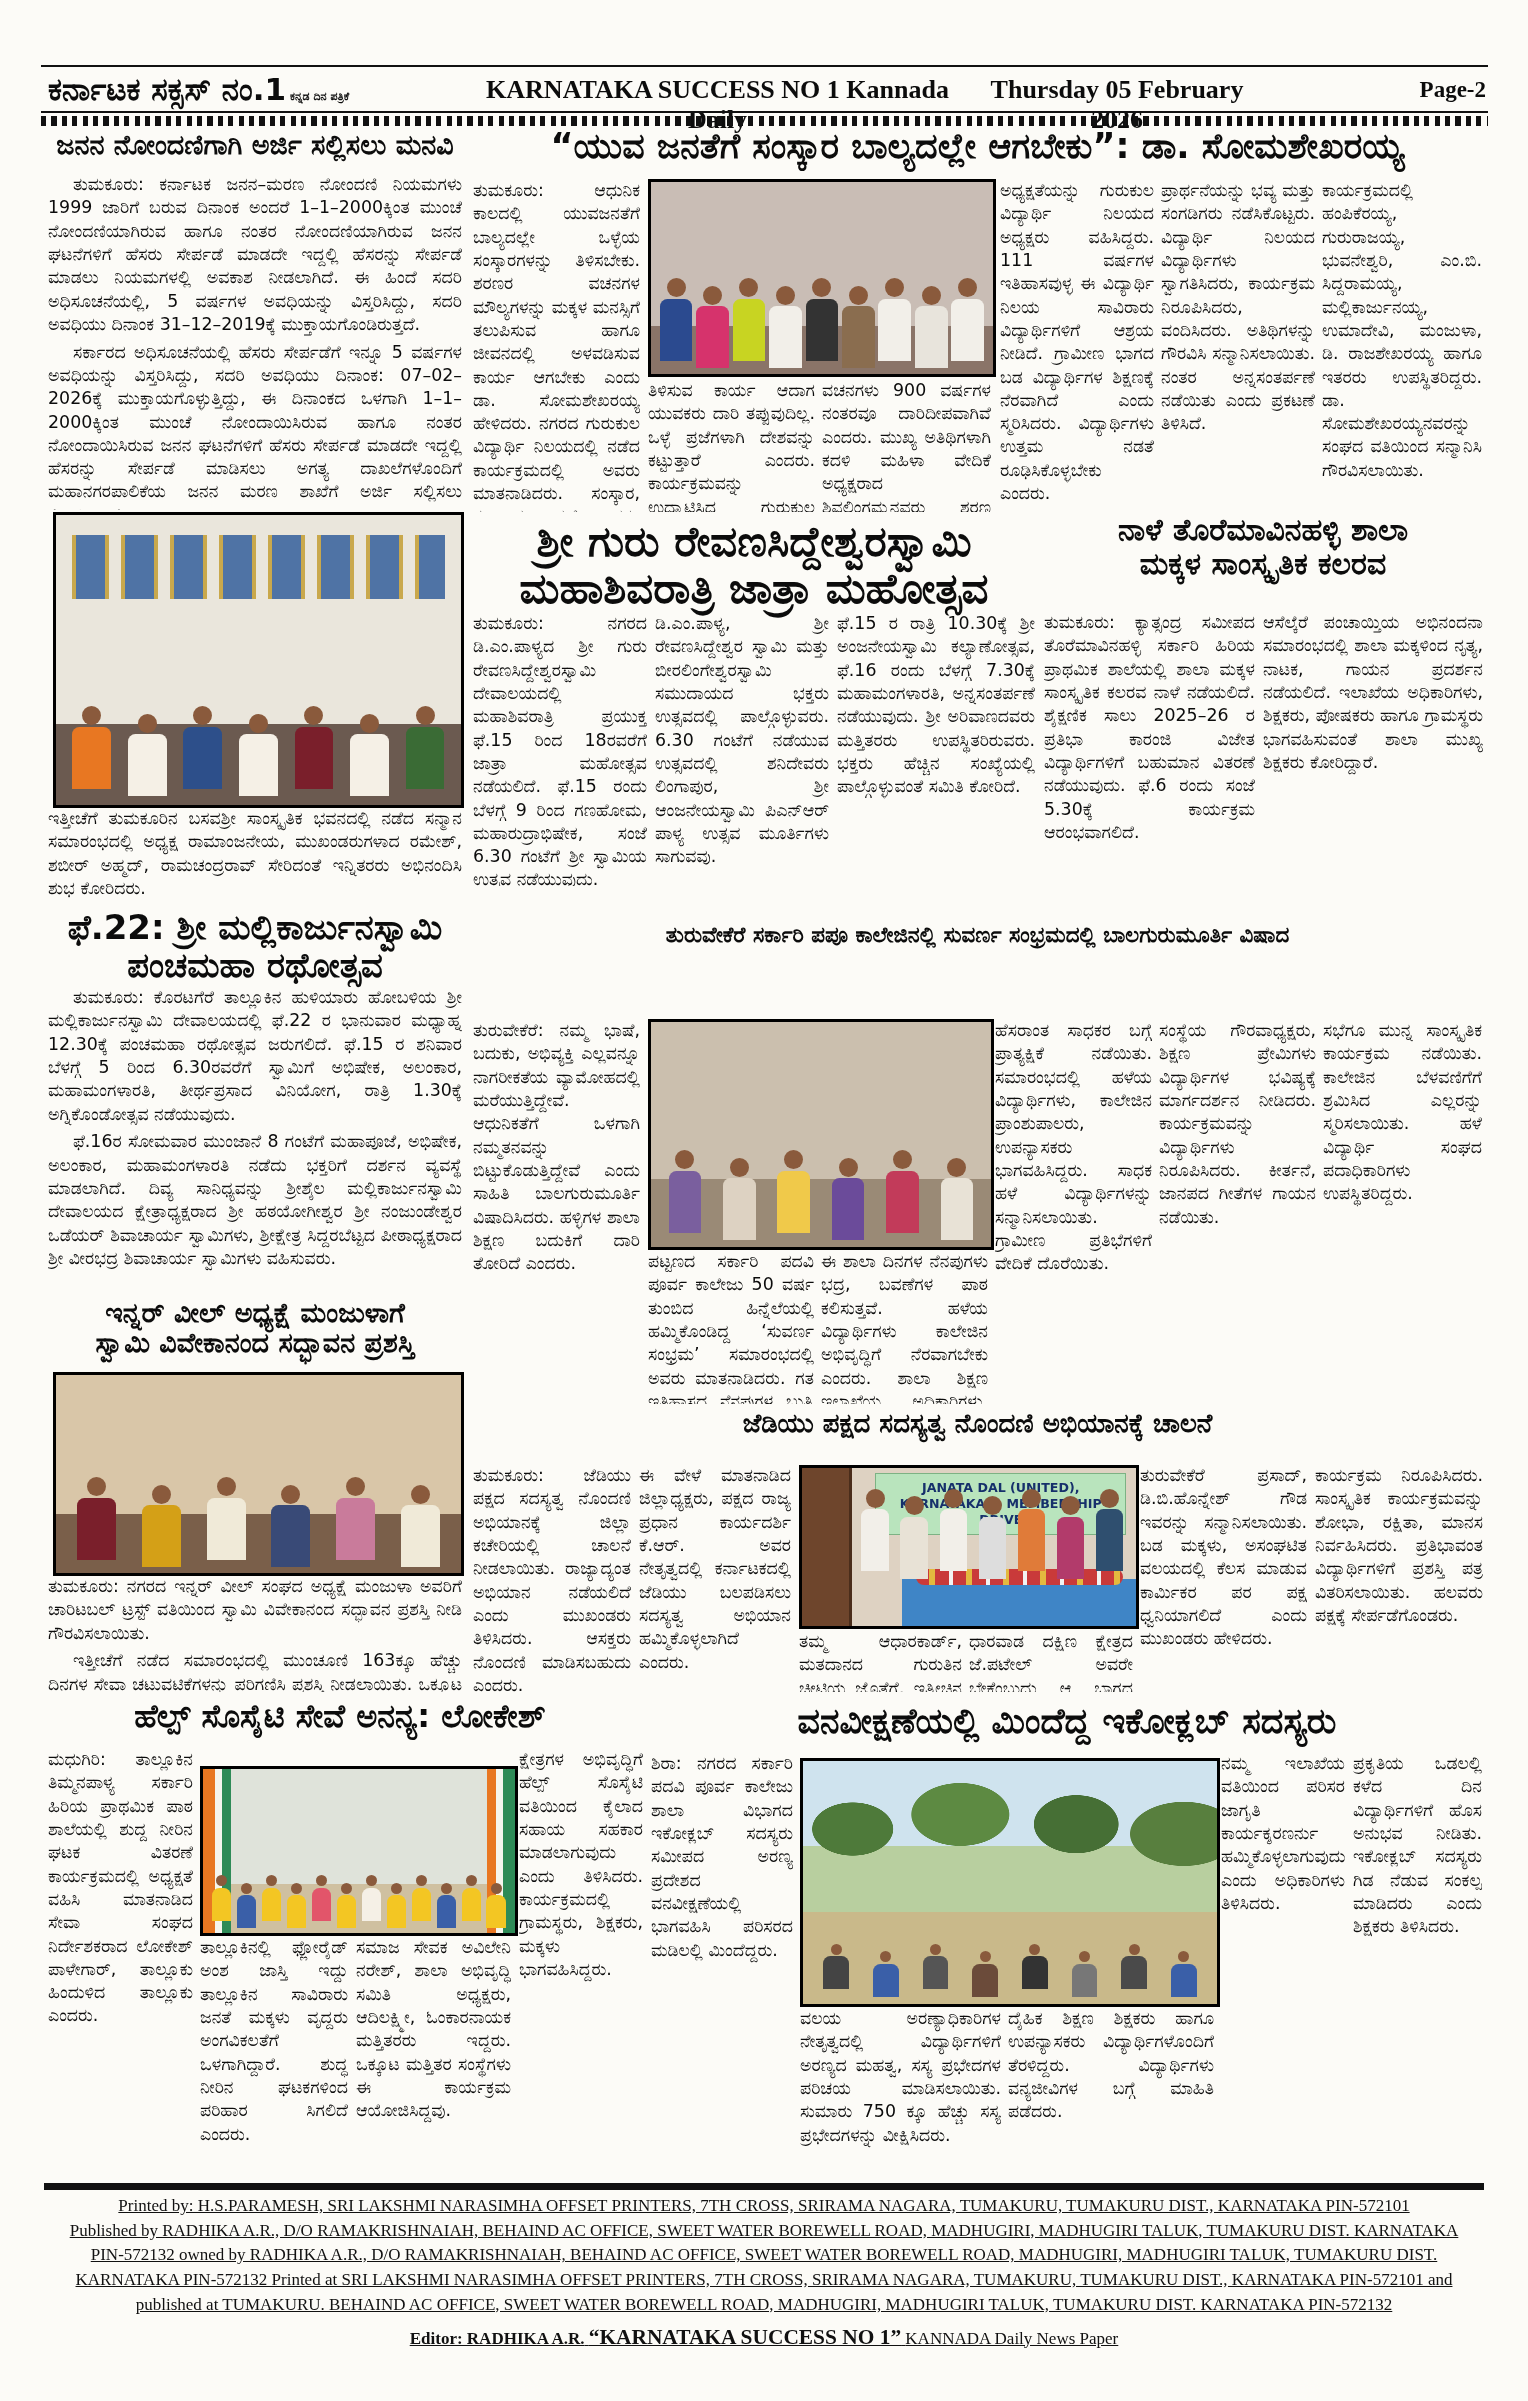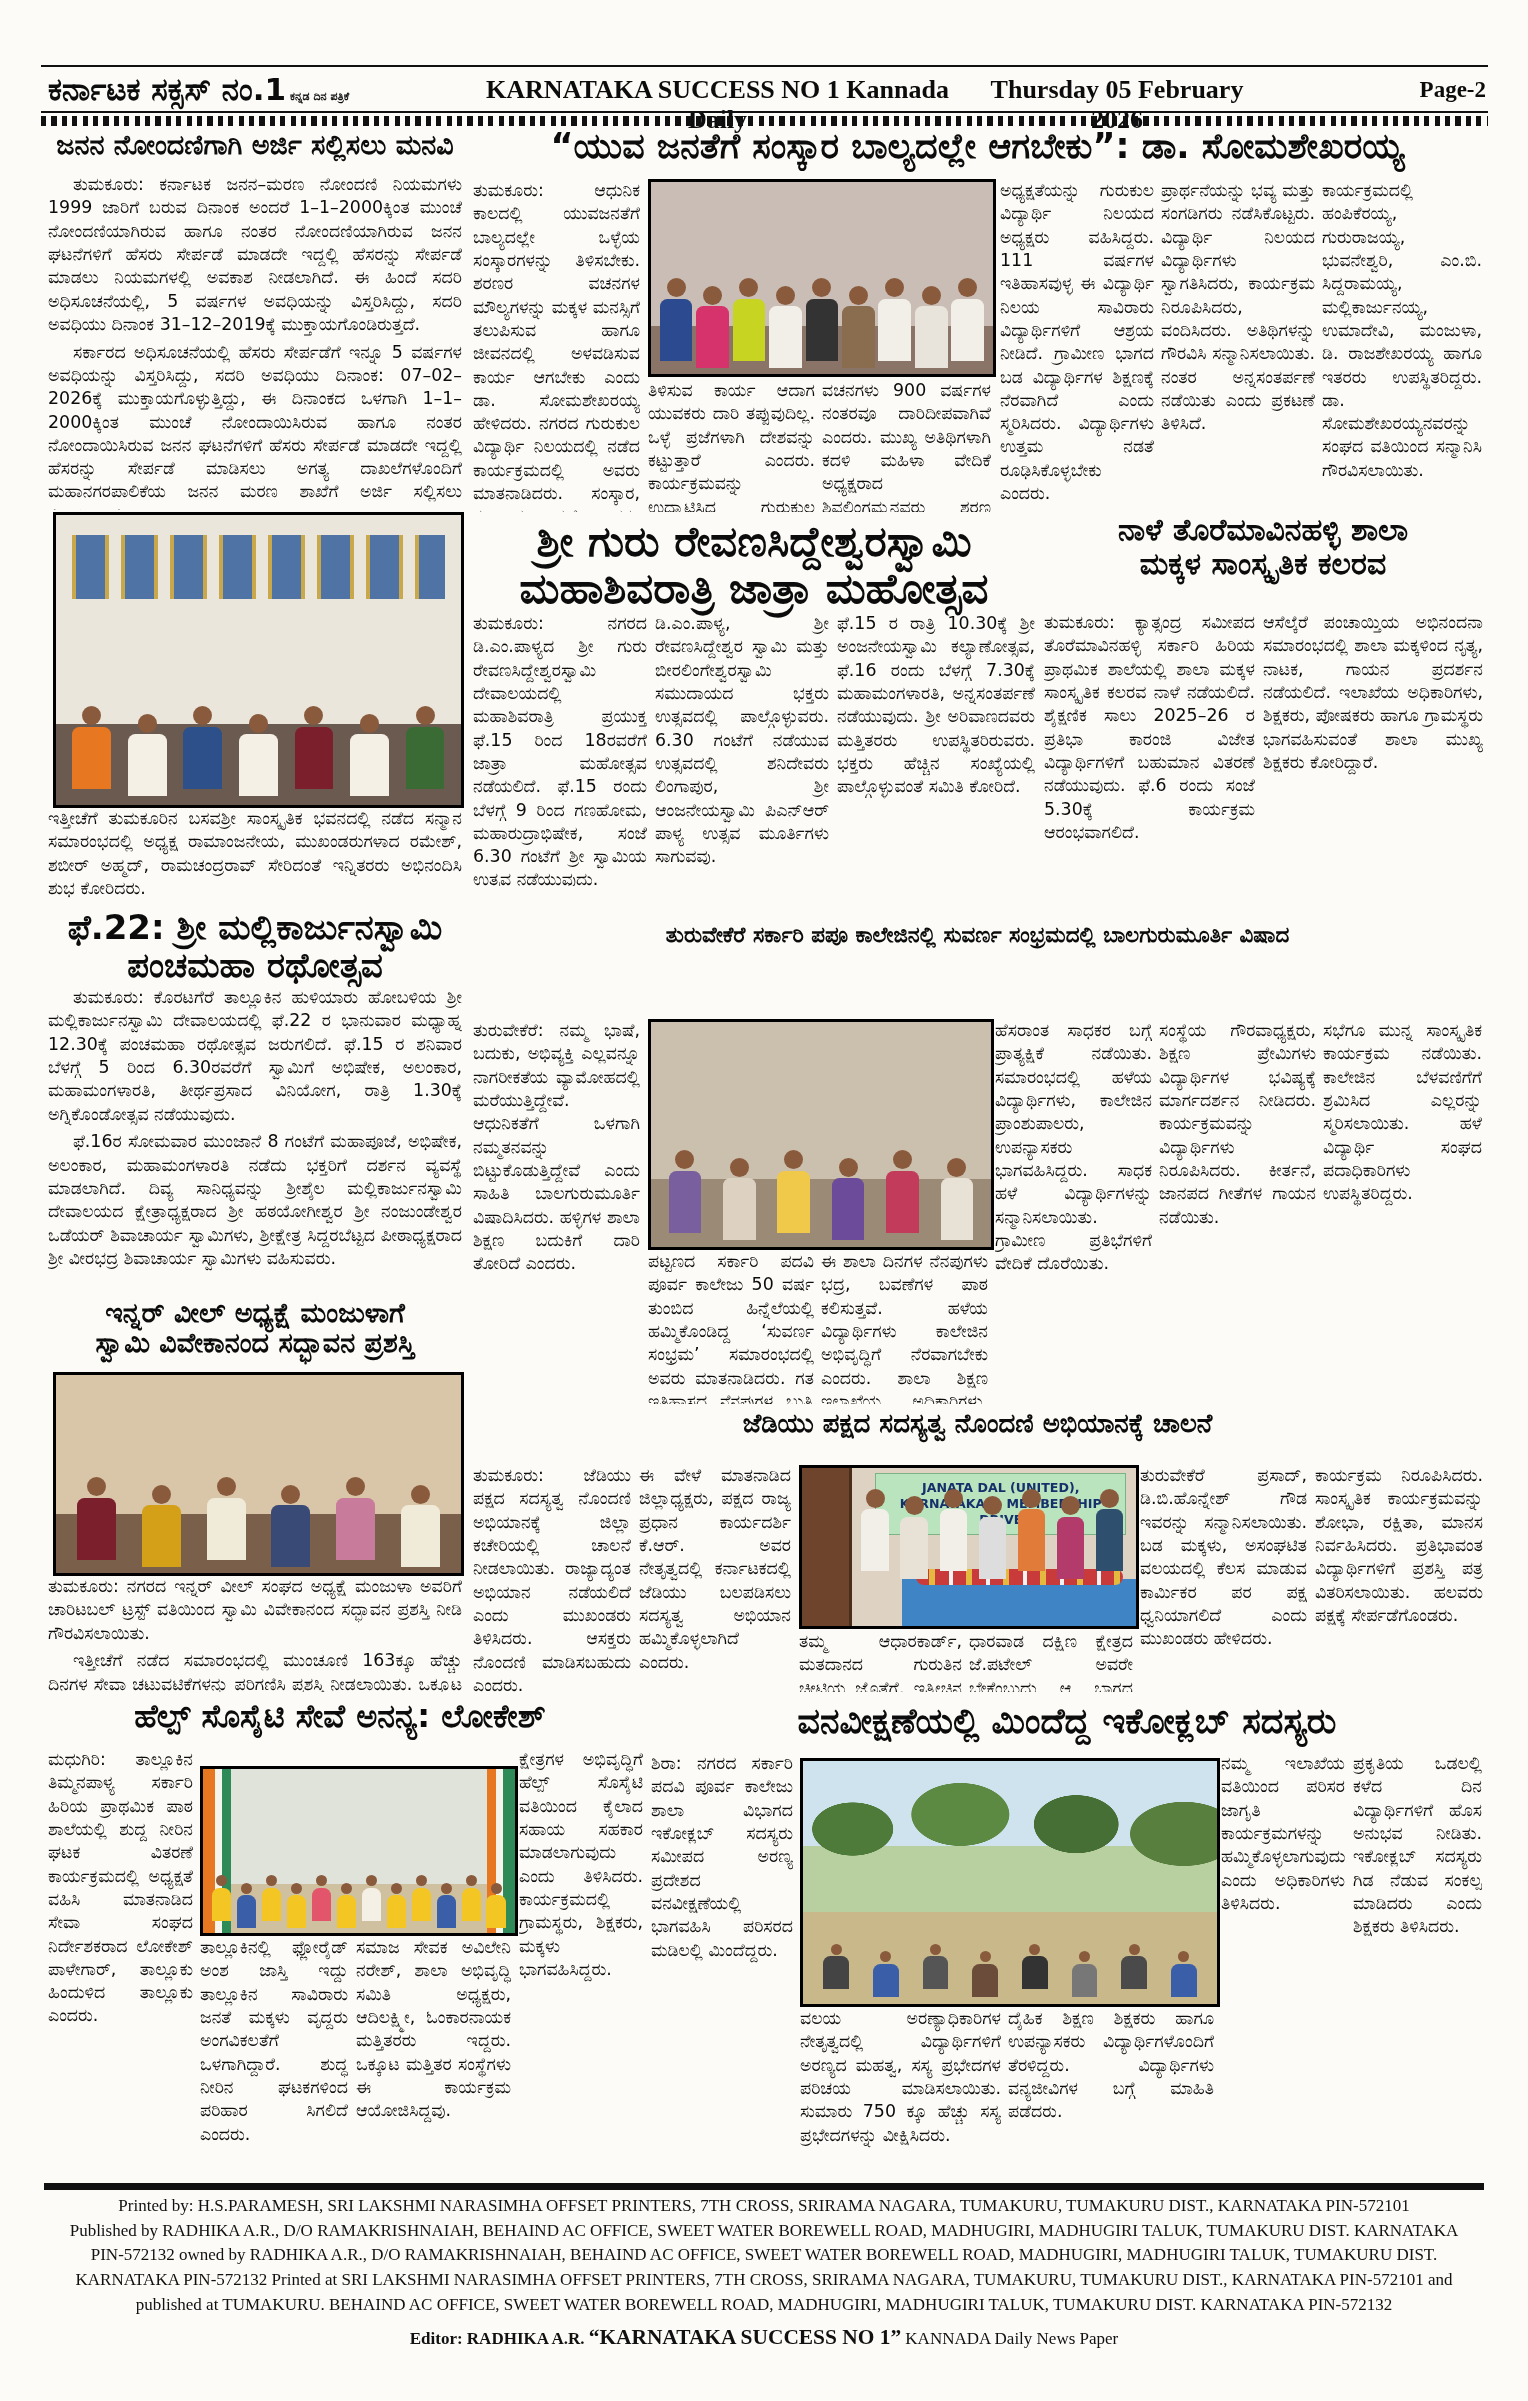--- a/index.html
+++ b/index.html
@@ -29,21 +29,21 @@
   .kids .person .torso{height:33px;}
   .midrow{bottom:30%;}
   .frames{position:absolute;top:7%;left:4%;right:4%;height:22%;
     background:repeating-linear-gradient(90deg,#c9a84c 0 4.4px,#4f73a5 4.4px 33px,#c9a84c 33px 37px,transparent 37px 49px);}
   .door{position:absolute;left:0;top:0;width:14%;height:100%;background:#6e452c;border-right:3px solid #4a2d1b;}
   .banner{position:absolute;top:3%;left:22%;right:3%;height:36%;background:#b9e4bd;border:1.5px solid #7db284;
     display:flex;align-items:center;justify-content:center;text-align:center;font-weight:bold;color:#16306b;font-size:12.6px;line-height:1.25;padding:1.5px 4.4px;}
   .table{position:absolute;bottom:0;left:30%;right:0;height:30%;background:#3f85c6;}
   .garland{position:absolute;bottom:26%;left:34%;right:4%;height:16.3px;border-radius:9px;
     background:repeating-linear-gradient(90deg,#c93a3a 0 13.3px,#e3b93f 13.3px 19px,#c93a3a 19px 33px,#f2f2f2 33px 37px);}
-  .footer{font-size:17px;text-align:center;line-height:1.45;color:#111;}
+  .footer{font-size:17px;text-align:center;line-height:1.45;color:#111;text-decoration:underline;}
   .footer .big{font-weight:bold;font-size:21.4px;}
   .footer .bold{font-weight:bold;}
 </style>
 </head>
 <body>
 
 <div class="page">
 
   <div class="abs rule" style="left:41px;top:65px;width:1447px;height:2.2px"></div>
   <div class="abs" style="left:48px;top:71px;">
@@ -378,21 +378,21 @@
           <div class="torso" style="background: rgb(74, 74, 74);"></div>
         </div>
         <div class="person">
           <div class="head"></div>
           <div class="torso" style="background: rgb(58, 95, 168);"></div>
         </div>
       </div>
   </div>
   <div class="abs col" style="left:800px;top:2007px;width:201px;height:173px">ವಲಯ ಅರಣ್ಯಾಧಿಕಾರಿಗಳ ನೇತೃತ್ವದಲ್ಲಿ ವಿದ್ಯಾರ್ಥಿಗಳಿಗೆ ಅರಣ್ಯದ ಮಹತ್ವ, ಸಸ್ಯ ಪ್ರಭೇದಗಳ ಪರಿಚಯ ಮಾಡಿಸಲಾಯಿತು. ಸುಮಾರು 750 ಕ್ಕೂ ಹೆಚ್ಚು ಸಸ್ಯ ಪ್ರಭೇದಗಳನ್ನು ವೀಕ್ಷಿಸಿದರು.</div>
   <div class="abs col" style="left:1008px;top:2007px;width:206px;height:173px">ದೈಹಿಕ ಶಿಕ್ಷಣ ಶಿಕ್ಷಕರು ಹಾಗೂ ಉಪನ್ಯಾಸಕರು ವಿದ್ಯಾರ್ಥಿಗಳೊಂದಿಗೆ ತೆರಳಿದ್ದರು. ವಿದ್ಯಾರ್ಥಿಗಳು ವನ್ಯಜೀವಿಗಳ ಬಗ್ಗೆ ಮಾಹಿತಿ ಪಡೆದರು.</div>
-  <div class="abs col" style="left:1221px;top:1752px;width:124px;height:427px">ನಮ್ಮ ಇಲಾಖೆಯ ವತಿಯಿಂದ ಪರಿಸರ ಜಾಗೃತಿ ಕಾರ್ಯಕ್ರಮಗಳನ್ನು ಹಮ್ಮಿಕೊಳ್ಳಲಾಗುವುದು ಎಂದು ಅಧಿಕಾರಿಗಳು ತಿಳಿಸಿದರು.</div>
+  <div class="abs col" style="left:1221px;top:1752px;width:124px;height:427px">ನಮ್ಮ ಇಲಾಖೆಯ ವತಿಯಿಂದ ಪರಿಸರ ಜಾಗೃತಿ ಕಾರ್ಯಕ್ಶರಣರ್ನು ಹಮ್ಮಿಕೊಳ್ಳಲಾಗುವುದು ಎಂದು ಅಧಿಕಾರಿಗಳು ತಿಳಿಸಿದರು.</div>
   <div class="abs col" style="left:1353px;top:1752px;width:129px;height:427px">ಪ್ರಕೃತಿಯ ಒಡಲಲ್ಲಿ ಕಳೆದ ದಿನ ವಿದ್ಯಾರ್ಥಿಗಳಿಗೆ ಹೊಸ ಅನುಭವ ನೀಡಿತು. ಇಕೋಕ್ಲಬ್ ಸದಸ್ಯರು ಗಿಡ ನೆಡುವ ಸಂಕಲ್ಪ ಮಾಡಿದರು ಎಂದು ಶಿಕ್ಷಕರು ತಿಳಿಸಿದರು.</div>
 
   <div class="abs rule" style="left:44px;top:2183px;width:1440px;height:6.7px"></div>
   <div class="abs serif footer" style="left:44px;top:2194px;width:1440px">
     <div>Printed by: H.S.PARAMESH, SRI LAKSHMI NARASIMHA OFFSET PRINTERS, 7TH CROSS, SRIRAMA NAGARA, TUMAKURU, TUMAKURU DIST., KARNATAKA PIN-572101</div>
     <div>Published by RADHIKA A.R., D/O RAMAKRISHNAIAH, BEHAIND AC OFFICE, SWEET WATER BOREWELL ROAD, MADHUGIRI, MADHUGIRI TALUK, TUMAKURU DIST. KARNATAKA</div>
     <div>PIN-572132   owned by RADHIKA A.R., D/O RAMAKRISHNAIAH, BEHAIND AC OFFICE, SWEET WATER BOREWELL ROAD, MADHUGIRI, MADHUGIRI TALUK, TUMAKURU DIST.</div>
     <div>KARNATAKA PIN-572132   Printed at SRI LAKSHMI NARASIMHA OFFSET PRINTERS, 7TH CROSS, SRIRAMA NAGARA, TUMAKURU, TUMAKURU DIST., KARNATAKA PIN-572101   and</div>
     <div>published at TUMAKURU. BEHAIND AC OFFICE, SWEET WATER BOREWELL ROAD, MADHUGIRI, MADHUGIRI TALUK, TUMAKURU DIST. KARNATAKA PIN-572132</div>
     <div style="margin-top:4.4px">

